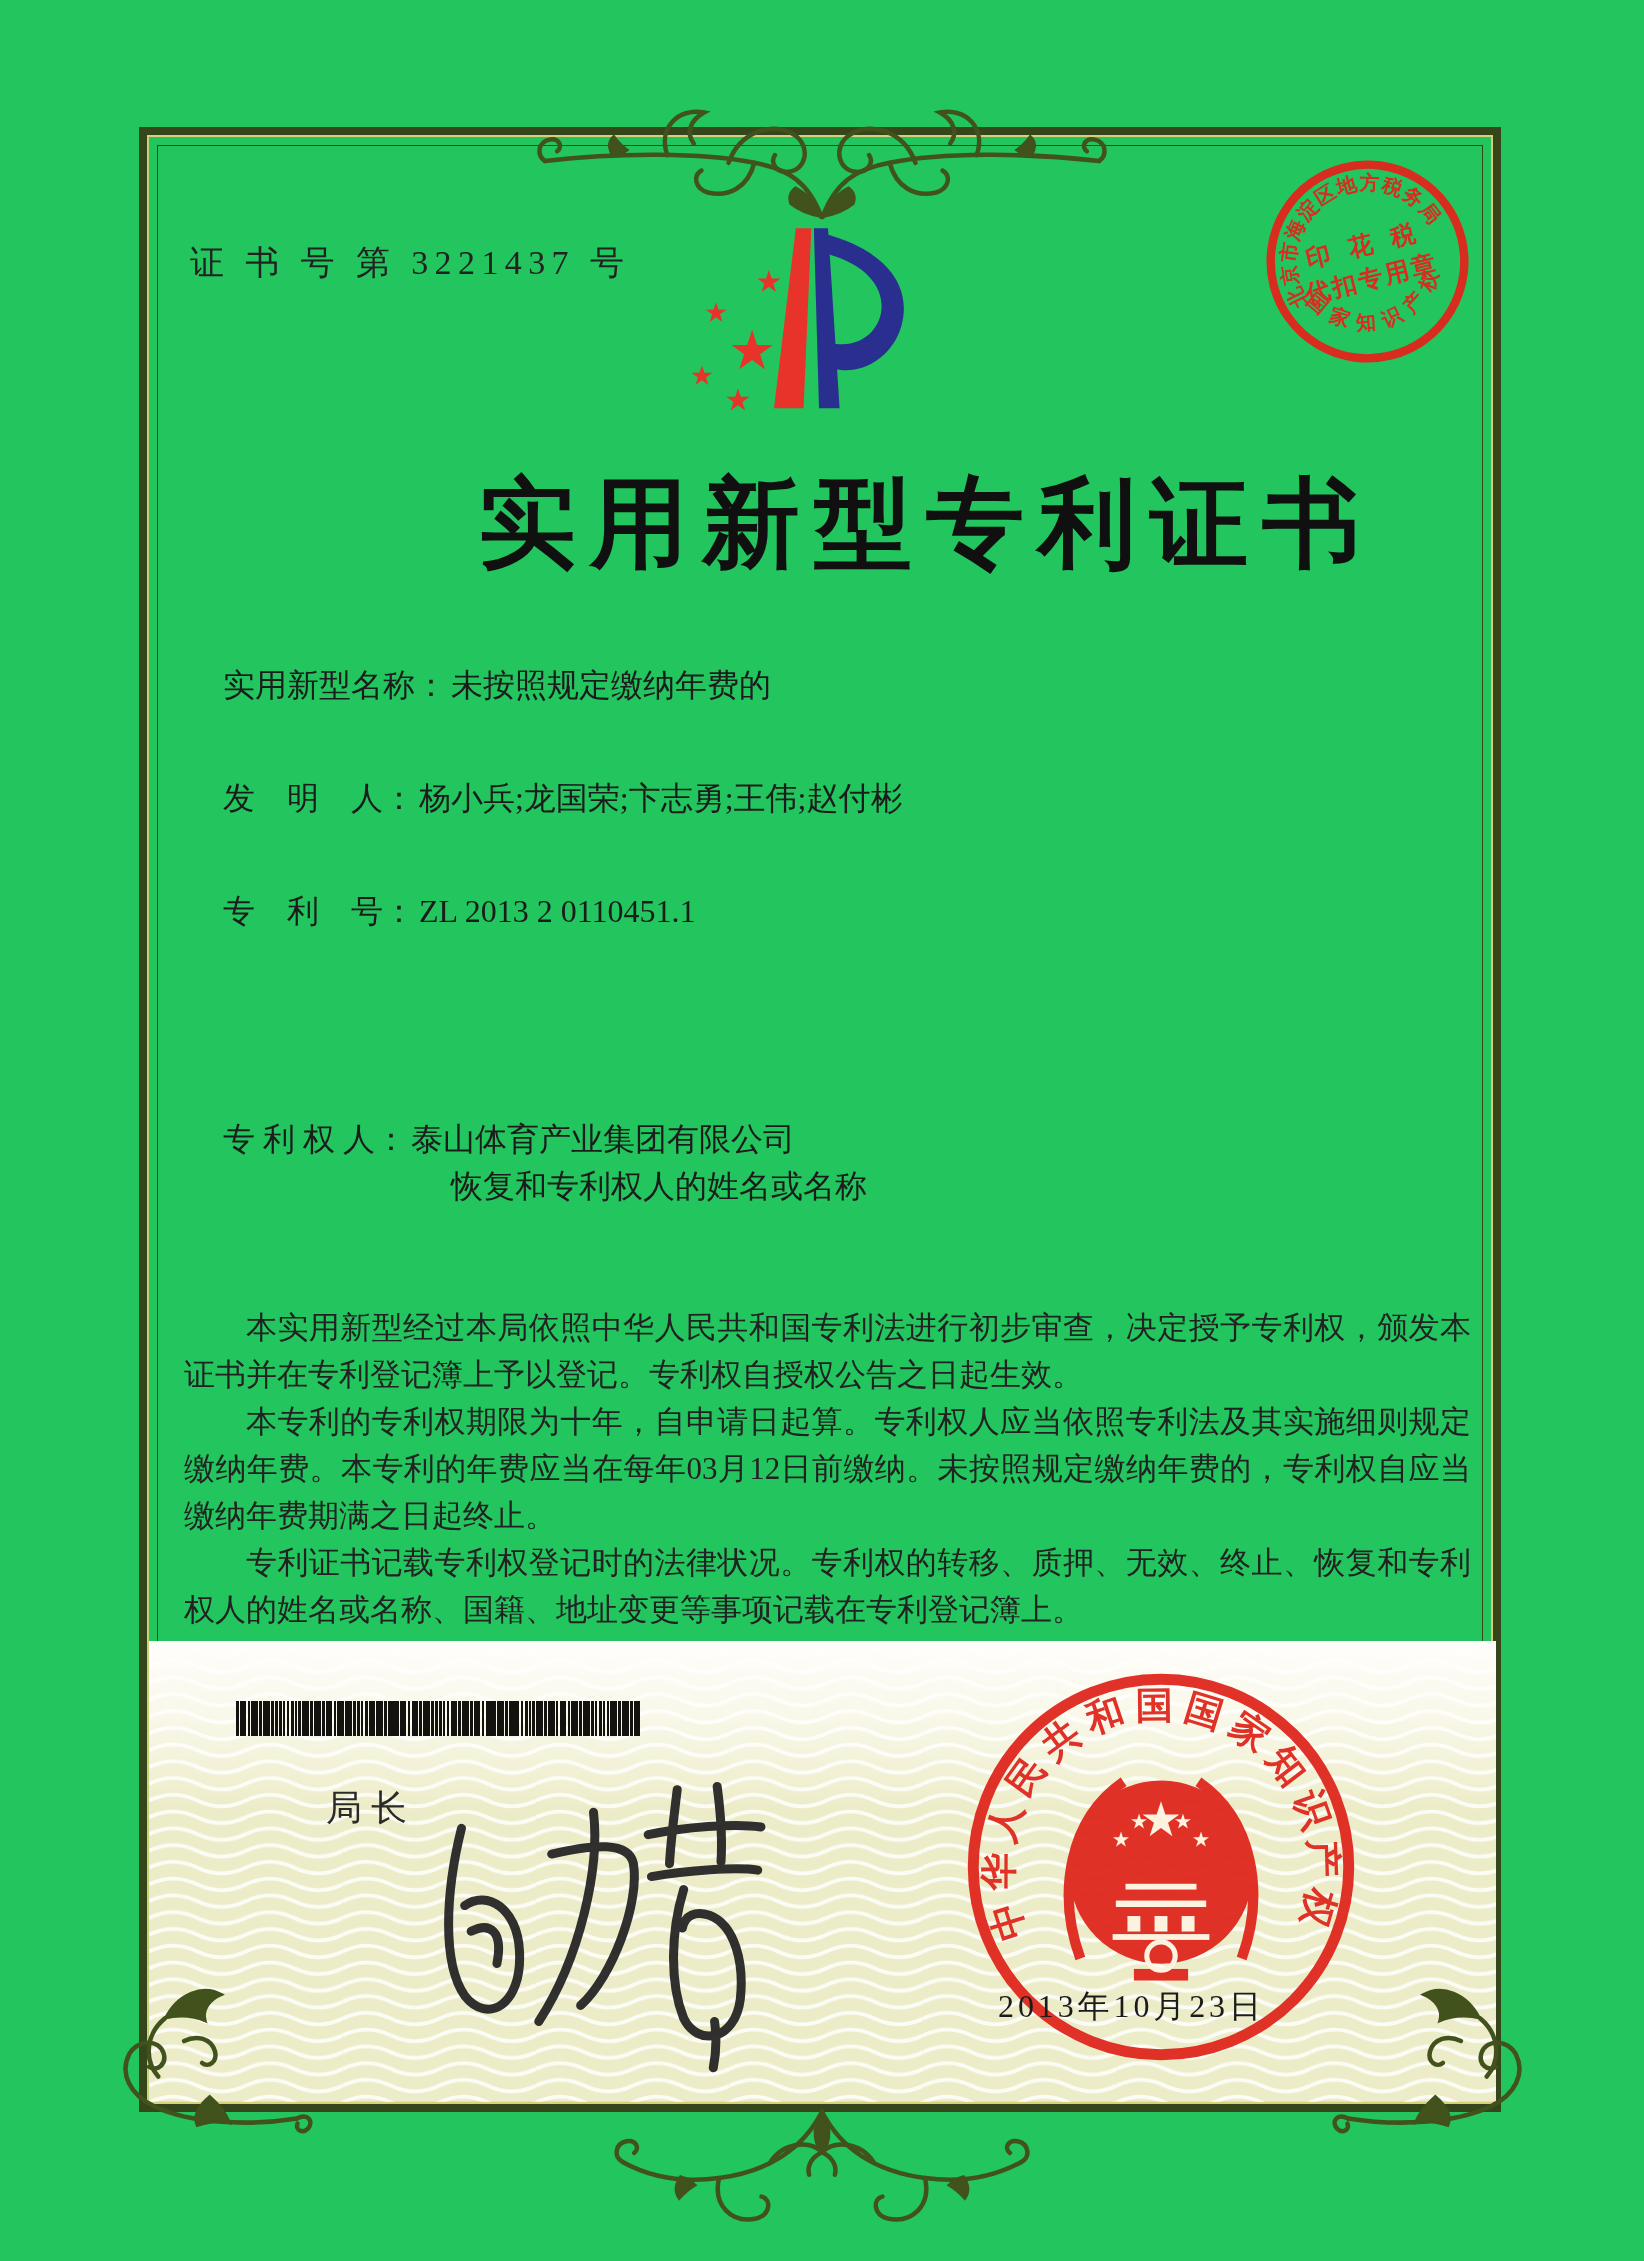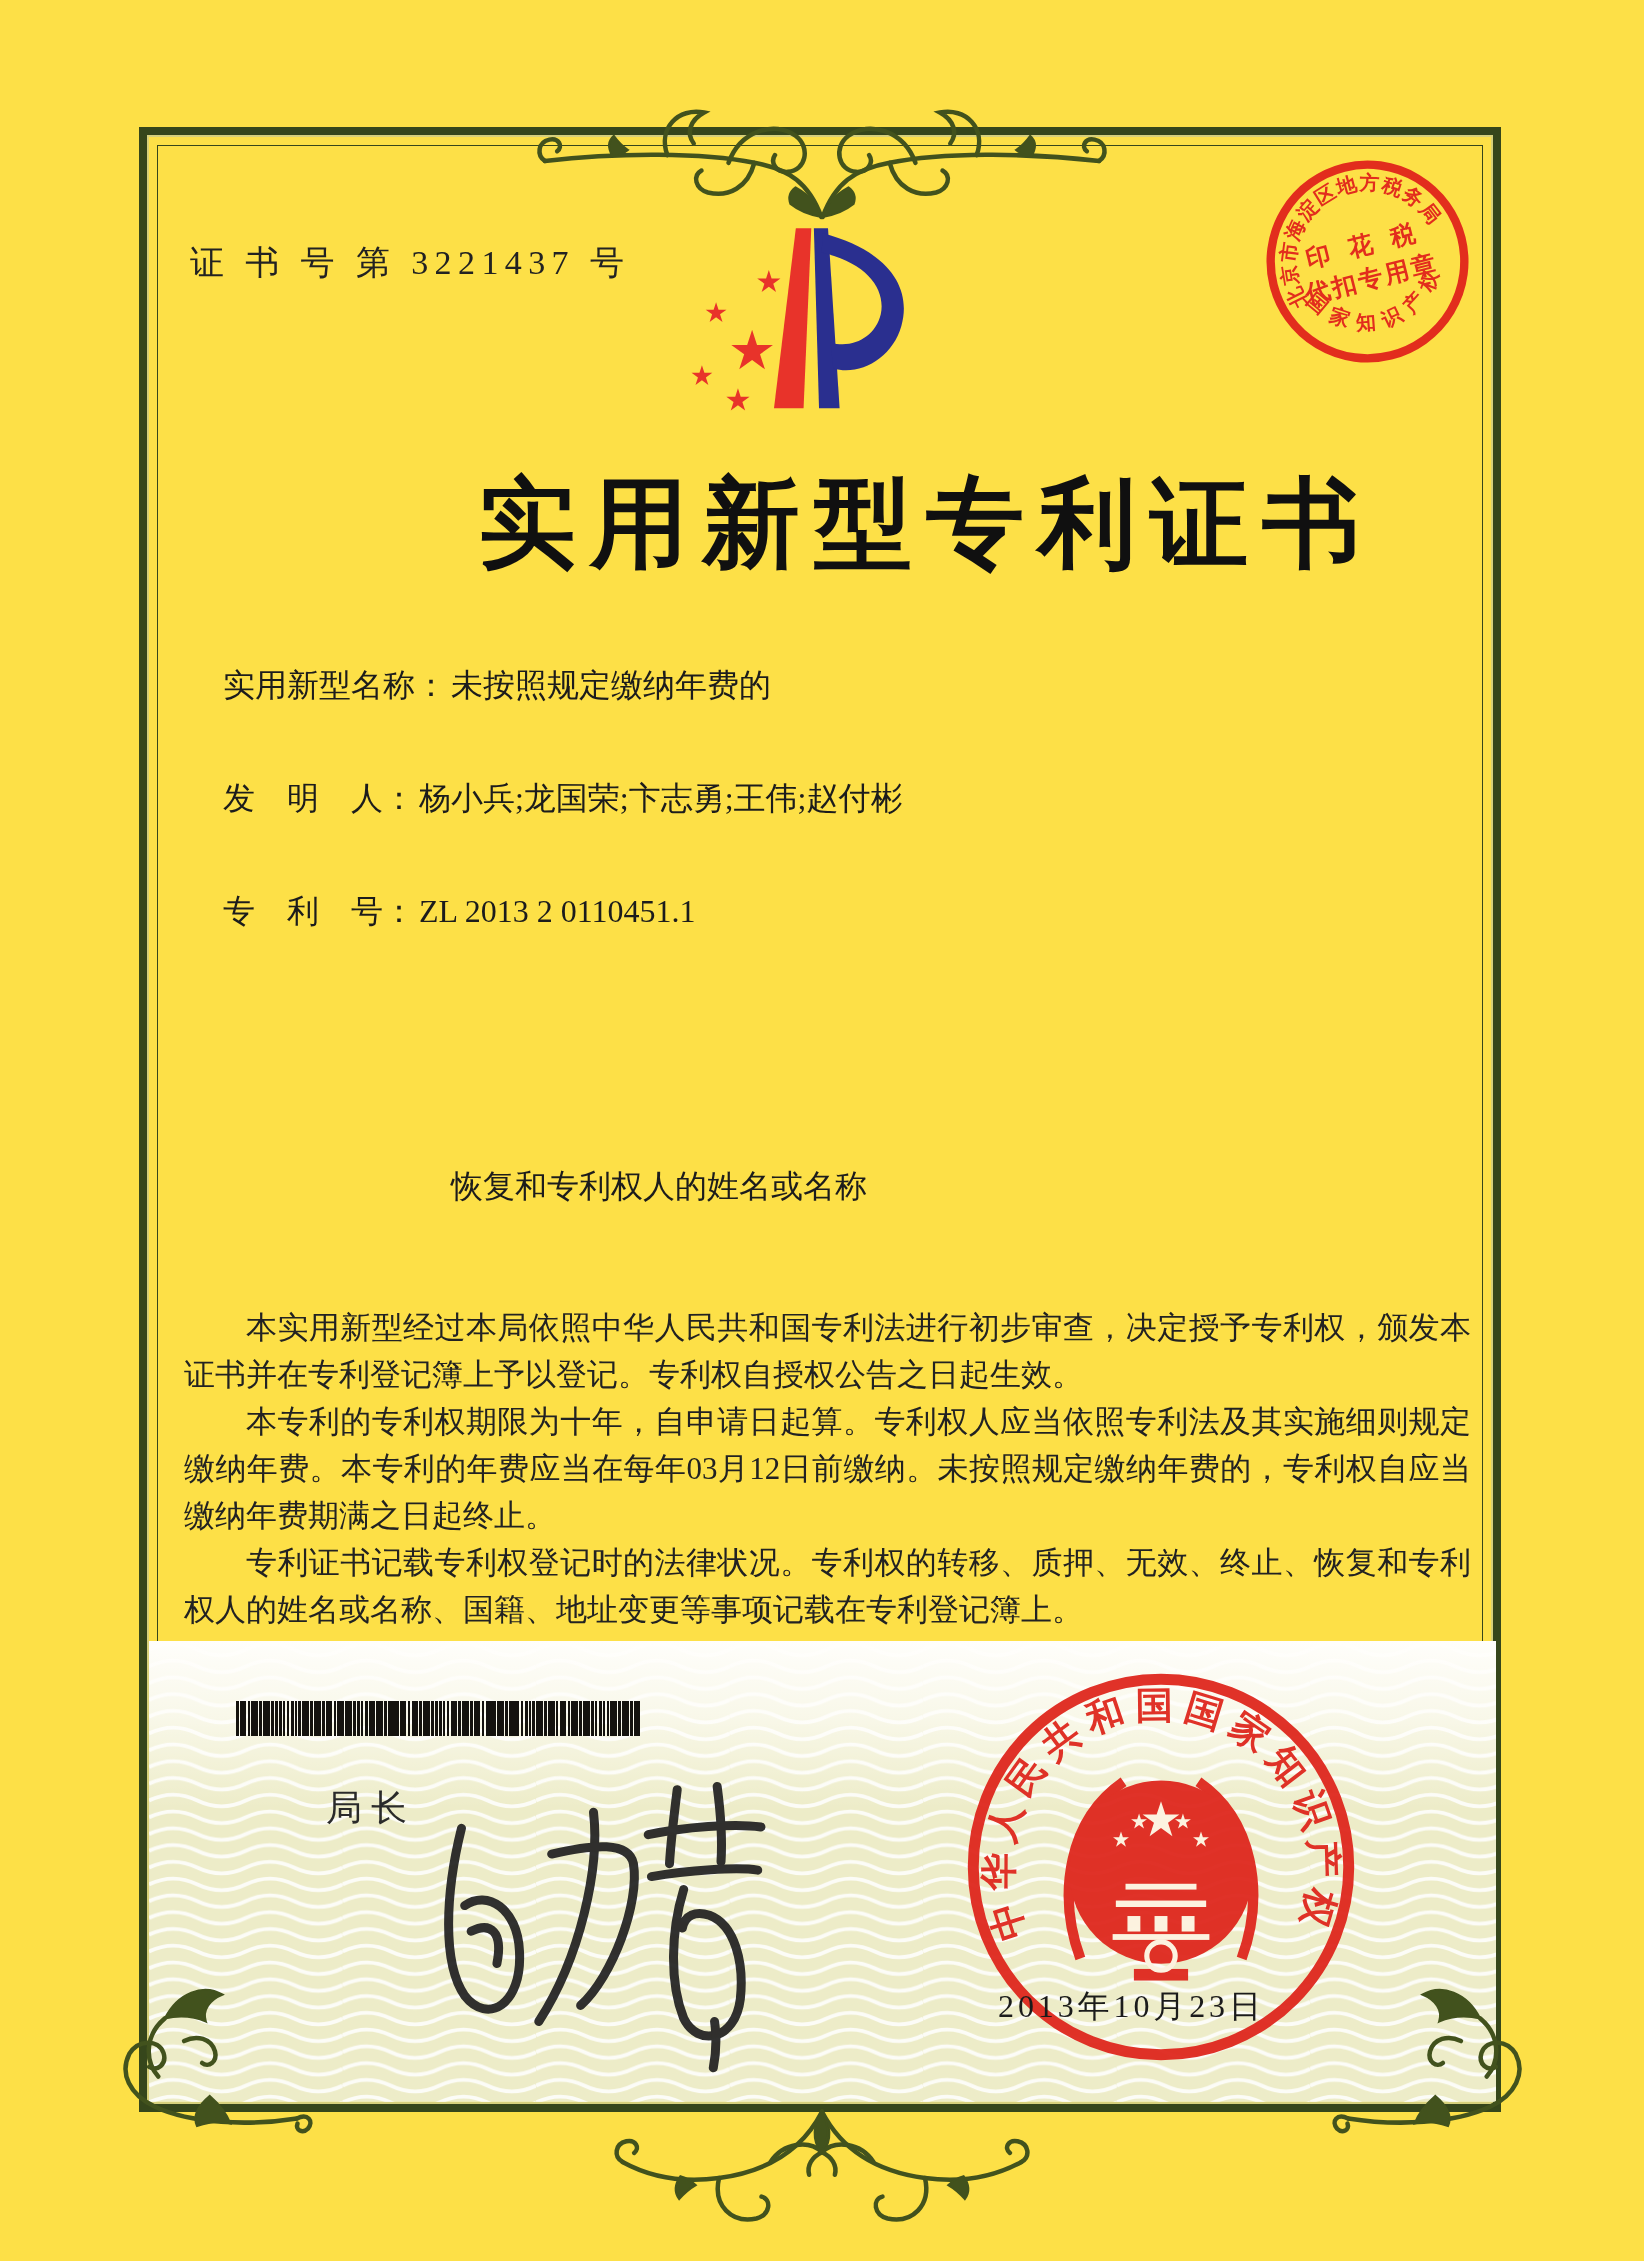--- a/index.html
+++ b/index.html
@@ -1,18 +1,18 @@
 <!DOCTYPE html>
 <html style="font-size:10.3px"><head>
 <meta charset="utf-8">
 <style>
   html,body{margin:0;padding:0;background:#ffffff;}
   *{box-sizing:border-box;}
   .page{
-    position:relative;width:1645px;height:2261px;background:#fde047;overflow:hidden;
+    position:relative;width:1645px;height:2261px;background:#22c55e;overflow:hidden;
     font-family:"Liberation Serif","DejaVu Serif",serif;color:#1e1e1e;
   }
   .frame{
     position:absolute;left:139px;top:127px;width:1362px;height:1985px;
     border:8.4px solid #36461b;box-shadow:inset 0 0 0 1.9px #d6d07c;
   }
   .frame-inner{
     position:absolute;left:10.3px;top:10.3px;right:10.3px;bottom:10.3px;
     border:1.9px solid #36461b;
   }
@@ -106,20 +106,23 @@
   <div class="title">实用新型专利证书</div>
 
   <div class="field" style="top:664px;">
     <span>实用新型名称</span><span>：</span><span class="fvalue">未按照规定缴纳年费的</span>
   </div>
   <div class="field" style="top:777px;">
     <span>发　明　人</span><span>：</span><span class="fvalue">杨小兵;龙国荣;卞志勇;王伟;赵付彬</span>
   </div>
   <div class="field" style="top:890px;">
     <span>专　利　号</span><span>：</span><span class="fvalue">ZL 2013 2 0110451.1</span>
+  </div>
+  <div class="field" style="top:1118px;">
+    <span>专 利 权 人</span><span>：</span><span class="fvalue">泰山体育产业集团有限公司</span>
   </div>
   <div class="field" style="top:1165px;left:451px;">
     <span>恢复和专利权人的姓名或名称</span>
   </div>
 
   <div class="body-text">
     <p>本实用新型经过本局依照中华人民共和国专利法进行初步审查，决定授予专利权，颁发本证书并在专利登记簿上予以登记。专利权自授权公告之日起生效。</p>
     <p>本专利的专利权期限为十年，自申请日起算。专利权人应当依照专利法及其实施细则规定缴纳年费。本专利的年费应当在每年03月12日前缴纳。未按照规定缴纳年费的，专利权自应当缴纳年费期满之日起终止。</p>
     <p>专利证书记载专利权登记时的法律状况。专利权的转移、质押、无效、终止、恢复和专利权人的姓名或名称、国籍、地址变更等事项记载在专利登记簿上。</p>
   </div>

